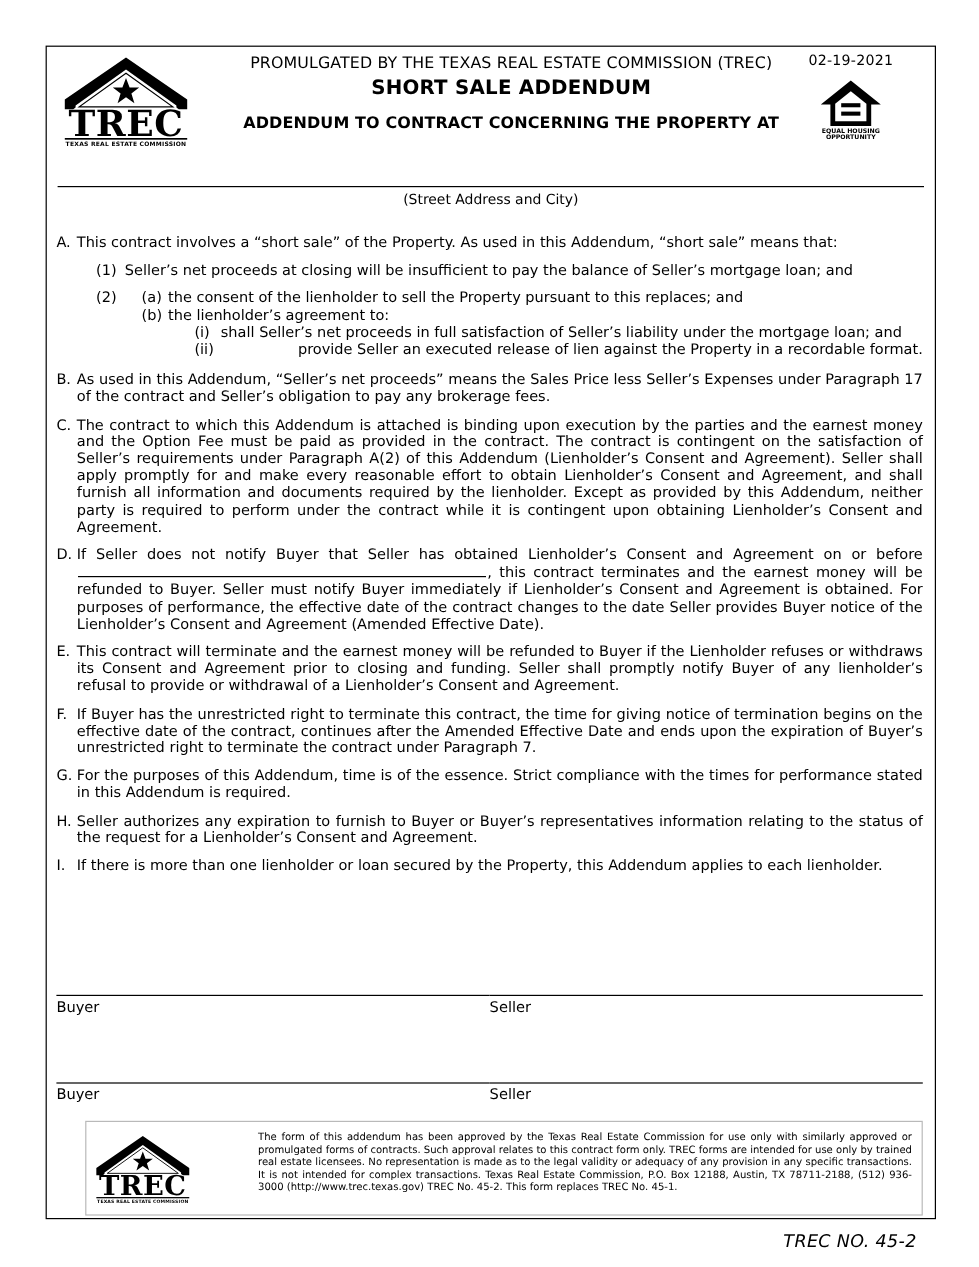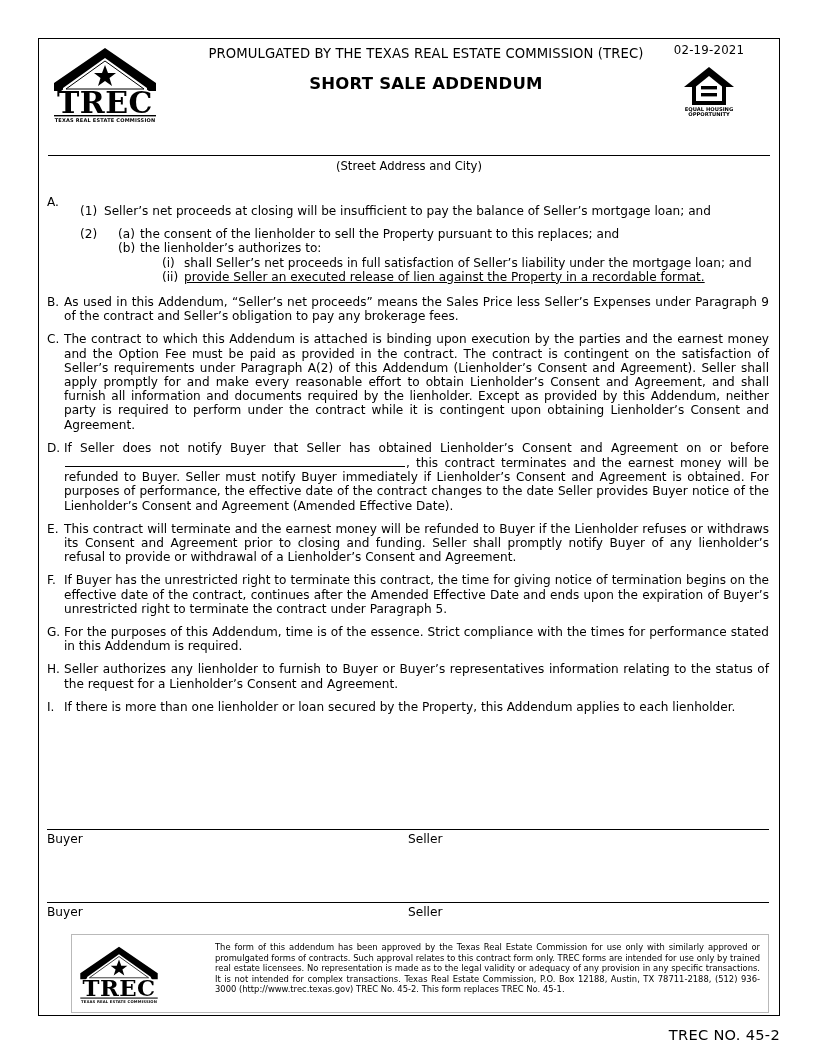--- a/index.html
+++ b/index.html
@@ -50,21 +50,20 @@
   }
   .promulgated {
     font-size: 13.2px;
     letter-spacing: 0.1px;
     line-height: 18px;
     white-space: nowrap;
   }
   .doc-title {
     font-size: 16.5px;
     font-weight: bold;
-    margin-top: 11px;
     letter-spacing: 0.2px;
   }
   .doc-subtitle {
     font-size: 13.3px;
     font-weight: bold;
     margin-top: 14px;
     letter-spacing: 0.1px;
   }
 
   .header-right {
@@ -158,21 +157,21 @@
   }
   .subsubsub-marker {
     width: 22px;
     flex: 0 0 22px;
     text-align: left;
   }
   .subsubsub-text {
     flex: 1 1 auto;
     text-align: justify;
   }
-  .subsubsub-text.no-justify { text-align: left; text-decoration: underline; }
+  .subsubsub-text.no-justify { text-align: right; }
 
   .fill-blank {
     display: inline-block;
     width: 340px;
     border-bottom: 1.2px solid #000;
     height: 11px;
     vertical-align: baseline;
     margin: 0 1px;
   }
 
@@ -220,24 +219,25 @@
     font-size: 8.4px;
     line-height: 10.6px;
     text-align: justify;
     padding-left: 7px;
     margin-left: 44px;
   }
 
   
   .bottom-caption {
     position: absolute;
-    right: 36px;
+    right: 52px;
     top: 1026px;
     font-size: 14.6px;
     letter-spacing: 0.3px;
+    font-style: italic;
   }
 </style>
 </head>
 <body>
 
 <div class="page-frame">
 
   <div class="header">
 
     <div class="trec-logo">
@@ -254,20 +254,21 @@
 
         <rect x="3" y="70" width="102" height="1.4" fill="#000"></rect>
 
         <text x="54" y="77" font-family="'DejaVu Sans', sans-serif" font-size="5" font-weight="bold" text-anchor="middle" fill="#000" letter-spacing="0.2">TEXAS REAL ESTATE COMMISSION</text>
       </svg>
     </div>
 
     <div class="header-center">
       <div class="promulgated">PROMULGATED BY THE TEXAS REAL ESTATE COMMISSION (TREC)</div>
       <div class="doc-title">SHORT SALE ADDENDUM</div>
+      <div class="doc-subtitle">ADDENDUM TO CONTRACT CONCERNING THE PROPERTY AT</div>
     </div>
 
     <div class="header-right">
       <div class="form-date">02-19-2021</div>
       <span class="eho-logo">
         <svg width="54" height="52" viewBox="0 0 54 52" xmlns="http://www.w3.org/2000/svg">
 
           <path d="M27 2 L52 22 L44 22 L44 40 L10 40 L10 22 L2 22 Z" fill="#000"></path>
 
           <path d="M27 11 L40 21.5 L40 36 L14 36 L14 21.5 Z" fill="#fff"></path>
@@ -284,91 +285,92 @@
   <div class="address-block">
     <div class="address-rule"></div>
     <div class="address-caption">(Street Address and City)</div>
   </div>
 
   <div class="body-content">
 
     <div class="clause">
       <div class="clause-letter">A.</div>
       <div class="clause-body">
+        <div>This contract involves a “short sale” of the Property. As used in this Addendum, “short sale” means that:</div>
 
         <div class="sub-list">
           <div class="sub-item">
             <div class="sub-marker">(1)</div>
             <div class="sub-text">Seller’s net proceeds at closing will be insufficient to pay the balance of Seller’s mortgage loan; and</div>
           </div>
 
           <div class="sub-item">
             <div class="sub-marker">(2)</div>
             <div class="sub-text no-justify">
 
               <div class="subsub-item">
                 <div class="subsub-marker">(a)</div>
                 <div class="subsub-text">the consent of the lienholder to sell the Property pursuant to this replaces; and</div>
               </div>
 
               <div class="subsub-item">
                 <div class="subsub-marker">(b)</div>
                 <div class="subsub-text">
-                  <div>the lienholder’s authorizes to:</div>
+                  <div>the lienholder’s agreement to:</div>
 
                   <div class="subsubsub-item">
                     <div class="subsubsub-marker">(i)</div>
                     <div class="subsubsub-text">shall Seller’s net proceeds in full satisfaction of Seller’s liability under the mortgage loan; and</div>
                   </div>
 
                   <div class="subsubsub-item">
                     <div class="subsubsub-marker">(ii)</div>
                     <div class="subsubsub-text no-justify">provide Seller an executed release of lien against the Property in a recordable format.</div>
                   </div>
                 </div>
               </div>
             </div>
           </div>
         </div>
       </div>
     </div>
 
     <div class="clause">
       <div class="clause-letter">B.</div>
-      <div class="clause-body">As used in this Addendum, “Seller’s net proceeds” means the Sales Price less Seller’s Expenses under Paragraph 9 of the contract and Seller’s obligation to pay any brokerage fees.</div>
+      <div class="clause-body">As used in this Addendum, “Seller’s net proceeds” means the Sales Price less Seller’s Expenses under Paragraph 17 of the contract and Seller’s obligation to pay any brokerage fees.</div>
     </div>
 
     <div class="clause">
       <div class="clause-letter">C.</div>
       <div class="clause-body">The contract to which this Addendum is attached is binding upon execution by the parties and the earnest money and the Option Fee must be paid as provided in the contract. The contract is contingent on the satisfaction of Seller’s requirements under Paragraph A(2) of this Addendum (Lienholder’s Consent and Agreement). Seller shall apply promptly for and make every reasonable effort to obtain Lienholder’s Consent and Agreement, and shall furnish all information and documents required by the lienholder. Except as provided by this Addendum, neither party is required to perform under the contract while it is contingent upon obtaining Lienholder’s Consent and Agreement.</div>
     </div>
 
     <div class="clause">
       <div class="clause-letter">D.</div>
       <div class="clause-body"><span>If Seller does not notify Buyer that Seller has obtained Lienholder’s Consent and Agreement on or before</span><span class="fill-blank"></span><span>, this contract terminates and the earnest money will be refunded to Buyer. Seller must notify Buyer immediately if Lienholder’s Consent and Agreement is obtained. For purposes of performance, the effective date of the contract changes to the date Seller provides Buyer notice of the Lienholder’s Consent and Agreement (Amended Effective Date).</span></div>
     </div>
 
     <div class="clause">
       <div class="clause-letter">E.</div>
       <div class="clause-body">This contract will terminate and the earnest money will be refunded to Buyer if the Lienholder refuses or withdraws its Consent and Agreement prior to closing and funding. Seller shall promptly notify Buyer of any lienholder’s refusal to provide or withdrawal of a Lienholder’s Consent and Agreement.</div>
     </div>
 
     <div class="clause">
       <div class="clause-letter">F.</div>
-      <div class="clause-body">If Buyer has the unrestricted right to terminate this contract, the time for giving notice of termination begins on the effective date of the contract, continues after the Amended Effective Date and ends upon the expiration of Buyer’s unrestricted right to terminate the contract under Paragraph 5.</div>
+      <div class="clause-body">If Buyer has the unrestricted right to terminate this contract, the time for giving notice of termination begins on the effective date of the contract, continues after the Amended Effective Date and ends upon the expiration of Buyer’s unrestricted right to terminate the contract under Paragraph 7.</div>
     </div>
 
     <div class="clause">
       <div class="clause-letter">G.</div>
       <div class="clause-body">For the purposes of this Addendum, time is of the essence. Strict compliance with the times for performance stated in this Addendum is required.</div>
     </div>
 
     <div class="clause">
       <div class="clause-letter">H.</div>
-      <div class="clause-body">Seller authorizes any lienholder to furnish to Buyer or Buyer’s representatives information relating to the status of the request for a Lienholder’s Consent and Agreement.</div>
+      <div class="clause-body">Seller authorizes any expiration to furnish to Buyer or Buyer’s representatives information relating to the status of the request for a Lienholder’s Consent and Agreement.</div>
     </div>
 
     <div class="clause">
       <div class="clause-letter">I.</div>
       <div class="clause-body">If there is more than one lienholder or loan secured by the Property, this Addendum applies to each lienholder.</div>
     </div>
   </div>
 
   <div class="signatures">
     <div class="sig-row">

